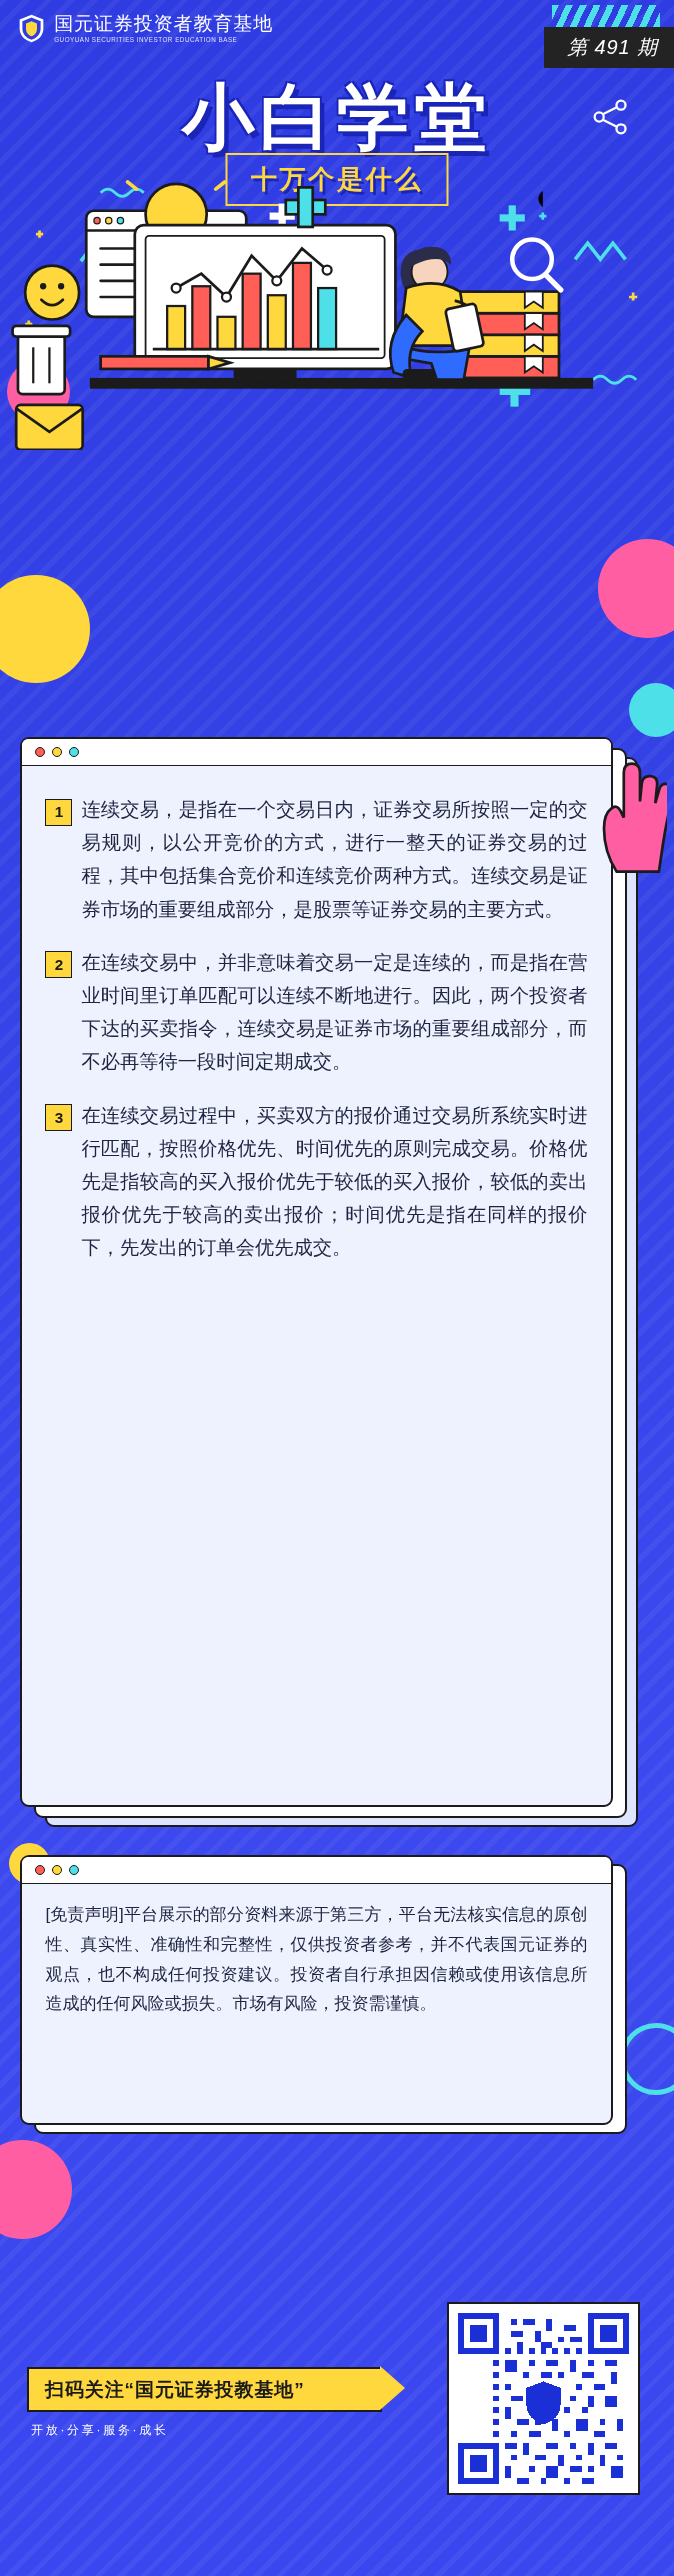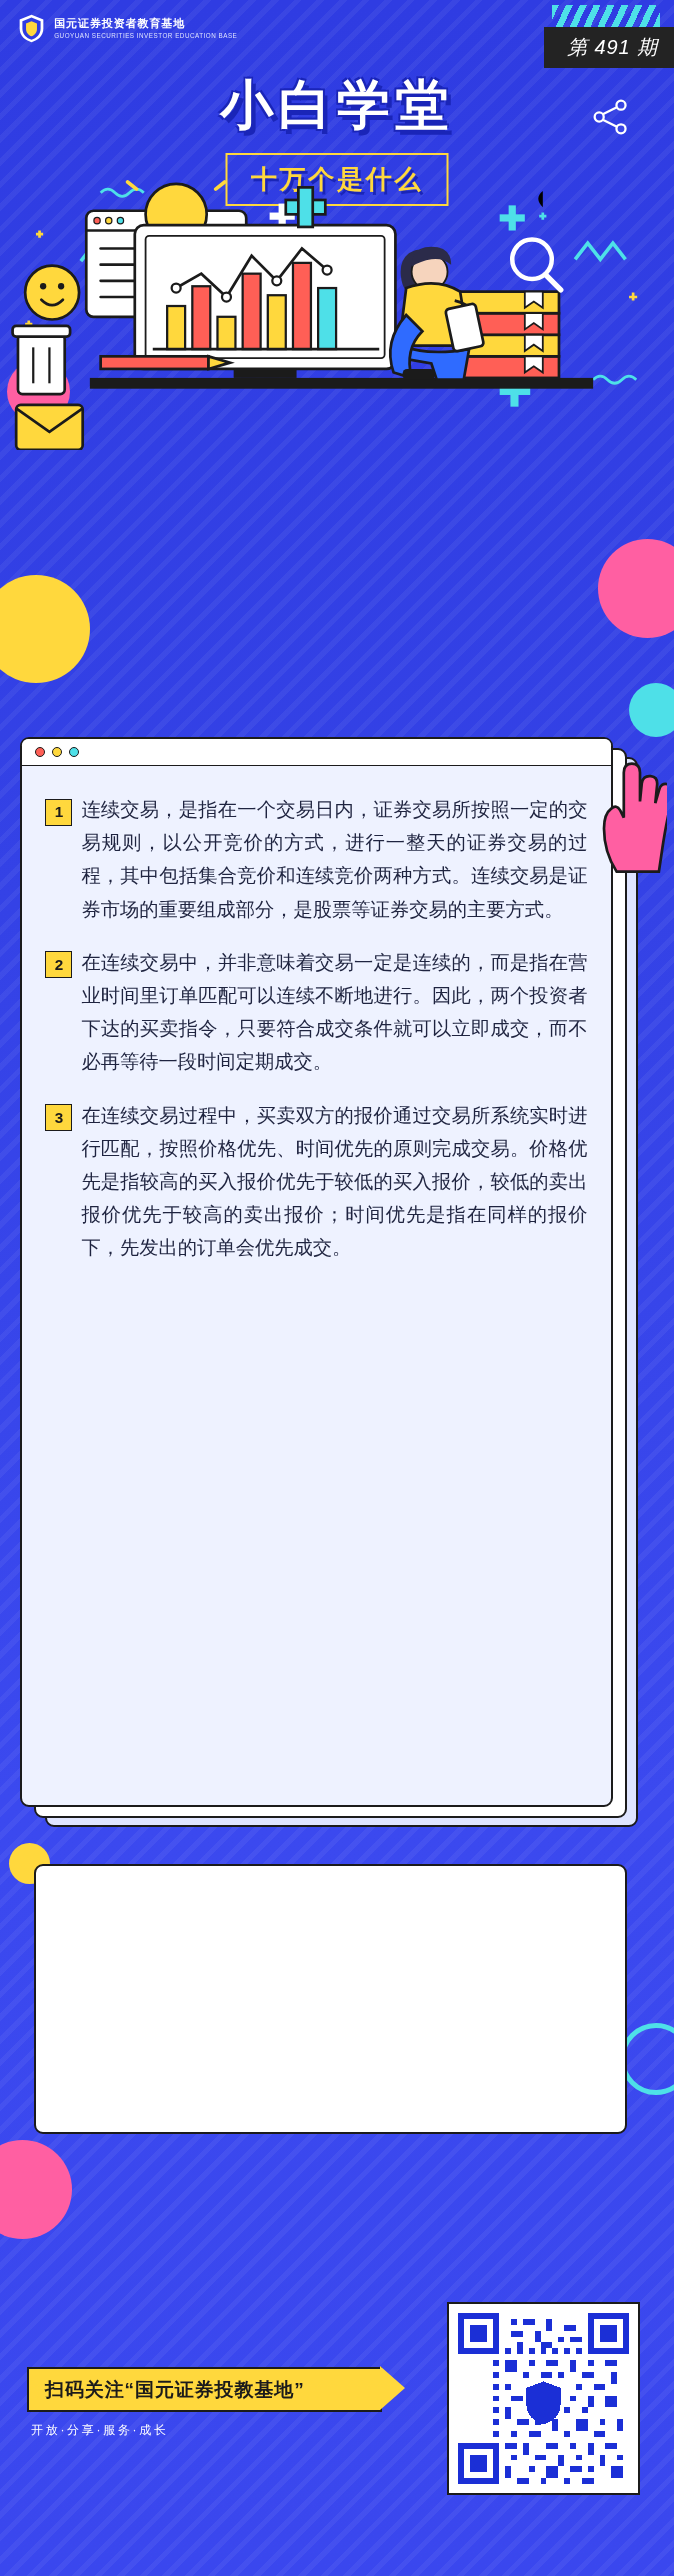--- a/index.html
+++ b/index.html
@@ -32,21 +32,21 @@
   .brand {
     position: absolute; left: 16px; top: 12.6px;
     display: flex; align-items: center; gap: 7.2px;
   }
   .brand-logo {
     width: 31px; height: 31px;
     display: flex; align-items: center; justify-content: center;
   }
   .brand-text { color: #fff; line-height: 1.15; }
   .brand-cn {
-    font-size: 11px; font-weight: bold; letter-spacing: 0.9px;
+    font-size: 19px; font-weight: normal; letter-spacing: 0.9px;
   }
   .brand-en {
     font-size: 6.3px; letter-spacing: 0.5px; color: #dfe3ff; margin-top: 1.8px;
   }
 
   .issue-badge {
     position: absolute; right: 0px; top: 27px;
     background: #232323; color: #fff;
     padding: 7.2px 16px 7.2px 23.4px;
     font-size: 20px; font-weight: normal; font-style: italic;
@@ -59,21 +59,21 @@
     background: repeating-linear-gradient(115deg,
       #4ee0e8 0px, #4ee0e8 6.3px,
       transparent 6.3px, transparent 12.6px);
   }
 
   
   .main-title {
     position: absolute; left: 0; top: 70px; width: 100%;
     text-align: center;
     color: #ffffff;
-    font-size: 53px;
+    font-size: 72px;
     font-weight: bold;
     letter-spacing: 5.4px;
     font-family: "DejaVu Sans", "Liberation Sans", sans-serif;
     text-shadow:
       4.5px 4.5px 0 #1a25b8,
       -1.8px -1.8px 0 #1a25b8,
       1.8px -1.8px 0 #1a25b8,
       -1.8px 1.8px 0 #1a25b8;
   }
   .sub-title-wrap {
@@ -401,38 +401,48 @@
     </div>
     <div class="inner">
 
       <div class="para">
         <div class="num">1</div>
         <div class="para-text">连续交易，是指在一个交易日内，证券交易所按照一定的交易规则，以公开竞价的方式，进行一整天的证券交易的过程，其中包括集合竞价和连续竞价两种方式。连续交易是证券市场的重要组成部分，是股票等证券交易的主要方式。</div>
       </div>
 
       <div class="para">
         <div class="num">2</div>
-        <div class="para-text">在连续交易中，并非意味着交易一定是连续的，而是指在营业时间里订单匹配可以连续不断地进行。因此，两个投资者下达的买卖指令，只要符合成交条件就可以立即成交，而不必再等待一段时间定期成交。</div>
+        <div class="para-text">在连续交易中，并非意味着交易一定是连续的，而是指在营业时间里订单匹配可以连续不断地进行。因此，两个投资者下达的买卖指令，连续交易是证券市场的重要组成部分，而不必再等待一段时间定期成交。</div>
       </div>
 
       <div class="para">
         <div class="num">3</div>
         <div class="para-text">在连续交易过程中，买卖双方的报价通过交易所系统实时进行匹配，按照价格优先、时间优先的原则完成交易。价格优先是指较高的买入报价优先于较低的买入报价，较低的卖出报价优先于较高的卖出报价；时间优先是指在同样的报价下，先发出的订单会优先成交。</div>
       </div>
     </div>
   </div>
 
   <div class="hand">
     <svg width="72" height="117" viewBox="0 0 80 130">
       <path d="M24 124 q-14 -22 -14 -48 q0 -16 8 -22 q6 -5 10 2 l4 8 l0 -50 q0 -10 9 -10 q9 0 9 10 l0 32 l2 -20 q1 -9 10 -8 q8 1 7 10 l-2 20 l4 -14 q2 -9 10 -7 q8 2 6 10 l-6 26 q-4 20 -6 34 q-2 14 -4 27 z" fill="#ff5fa2" stroke="#1b1b1b" stroke-width="3"></path>
     </svg>
   </div>
 
   <div class="shadow-card" style="left:34px; top:1864px; width:593px; height:270px; background:#ffffff; z-index:3;"></div>
 
+  <div class="window" id="disclaimer-card">
+    <div class="window-bar">
+      <div class="tl-dot" style="background:#ff5f56;"></div>
+      <div class="tl-dot" style="background:#ffd83d;"></div>
+      <div class="tl-dot" style="background:#4ee0e8;"></div>
+    </div>
+    <div class="inner">
+      <div class="disclaimer-text">[免责声明]平台展示的部分资料来源于第三方，平台无法核实信息的原创性、真实性、准确性和完整性，仅供投资者参考，并不代表国元证券的观点，也不构成任何投资建议。投资者自行承担因信赖或使用该信息所造成的任何风险或损失。市场有风险，投资需谨慎。</div>
+    </div>
+  </div>
 
   <div class="bottom">
 
     <div class="qr-box">
       <svg class="qr-img" viewBox="0 0 29 29" shape-rendering="crispEdges">
         <rect width="29" height="29" fill="#ffffff"></rect>
         <g fill="#1b2fd6">
 
           <rect x="0" y="0" width="7" height="1"></rect>
             <rect x="0" y="6" width="7" height="1"></rect>

